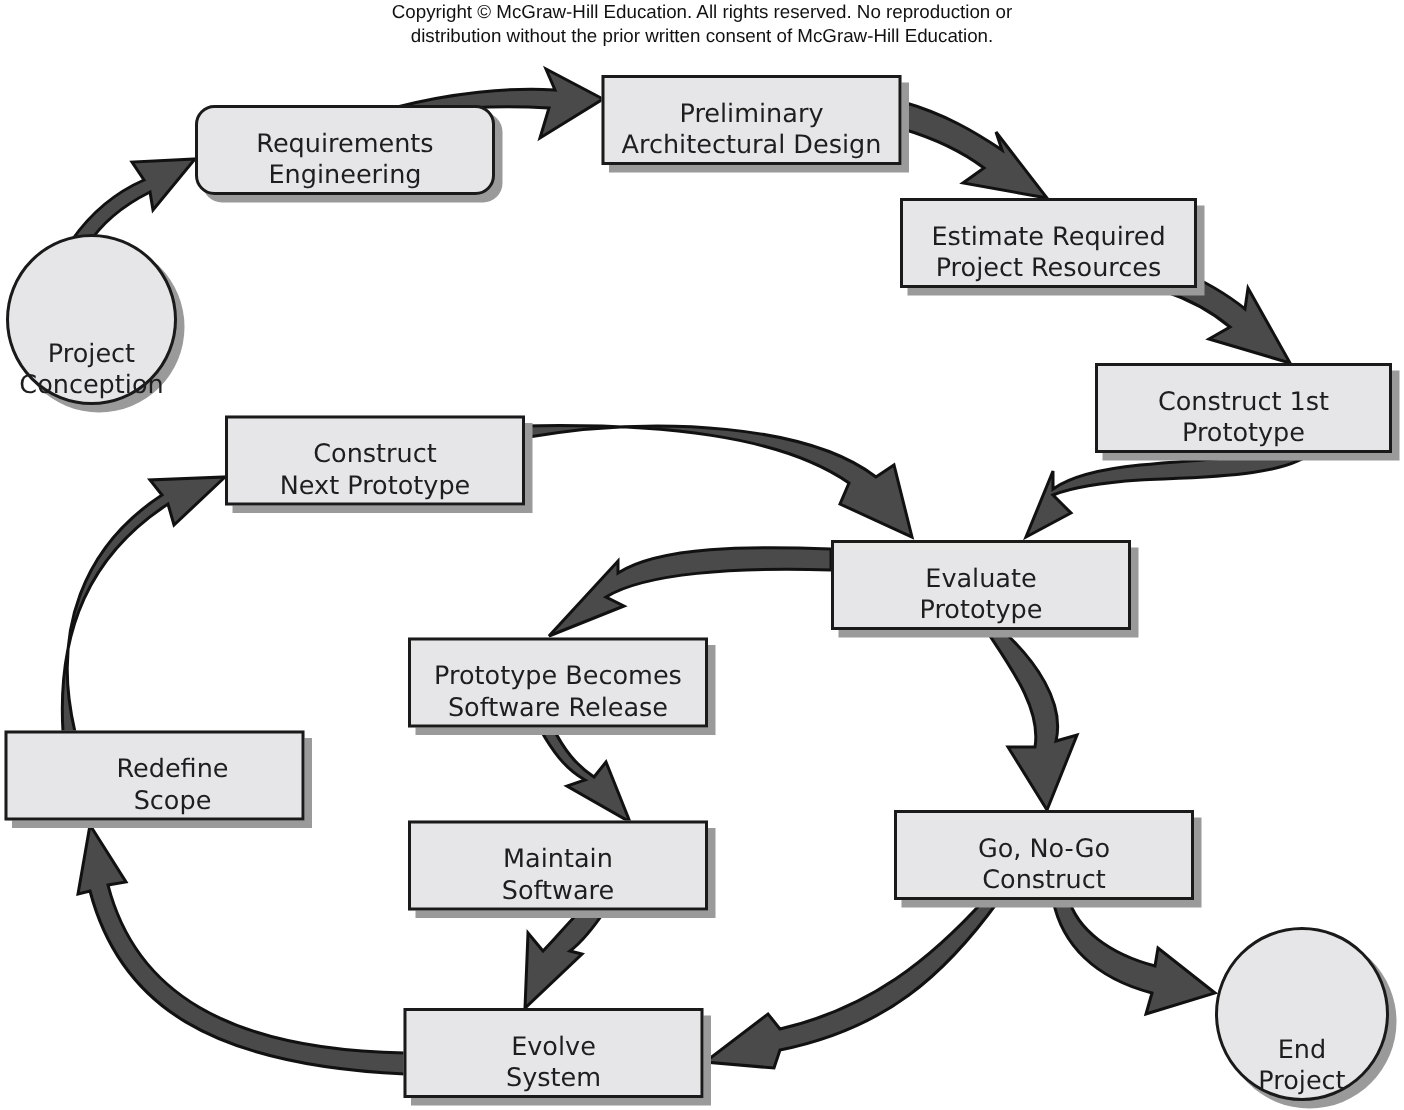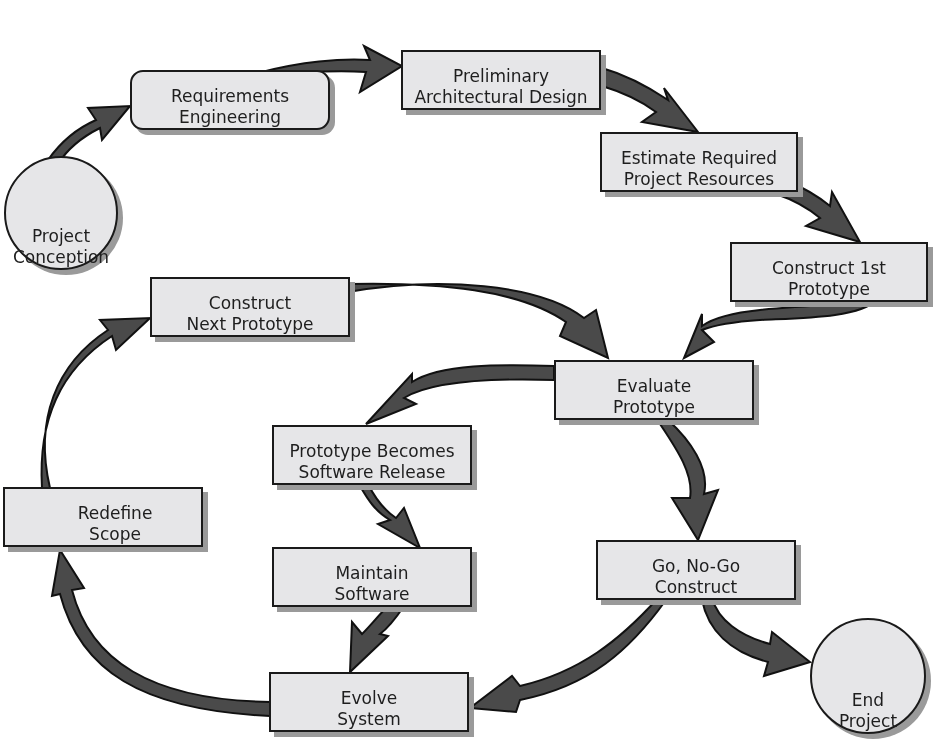--- a/index.html
+++ b/index.html
@@ -16,20 +16,22 @@
   .node span { display: block; white-space: pre-line; }
   .circle { border-radius: 50%; }
   .watermark { position: absolute; left: 763px; top: 716px; font-size: 26px; color: rgba(255,255,255,0.85);
                font-family: "DejaVu Sans", sans-serif; letter-spacing: 2px;
                text-shadow: 0 0 1px #bbb, 0 0 2px #aaa; white-space: nowrap; margin-top: 44px; }
 </style>
 </head>
 <body>
 
 <div class="copyright">
+  <div>Copyright © McGraw-Hill Education. All rights reserved. No reproduction or</div>
+  <div>distribution without the prior written consent of McGraw-Hill Education.</div>
 </div>
 
 <svg class="arrows" width="936" height="740" viewBox="0 0 936 740">
   <defs>
     <style>
       .arr { fill: #4a4a4a; stroke: #111; stroke-width: 2; stroke-linejoin: miter; }
     </style>
   </defs>
 
   <path class="arr" d="M48,160 C62,140 80,127 96,120 L88,108 L130,106 L102,140 L100,128 C84,136 68,148 58,164 Z"></path>

